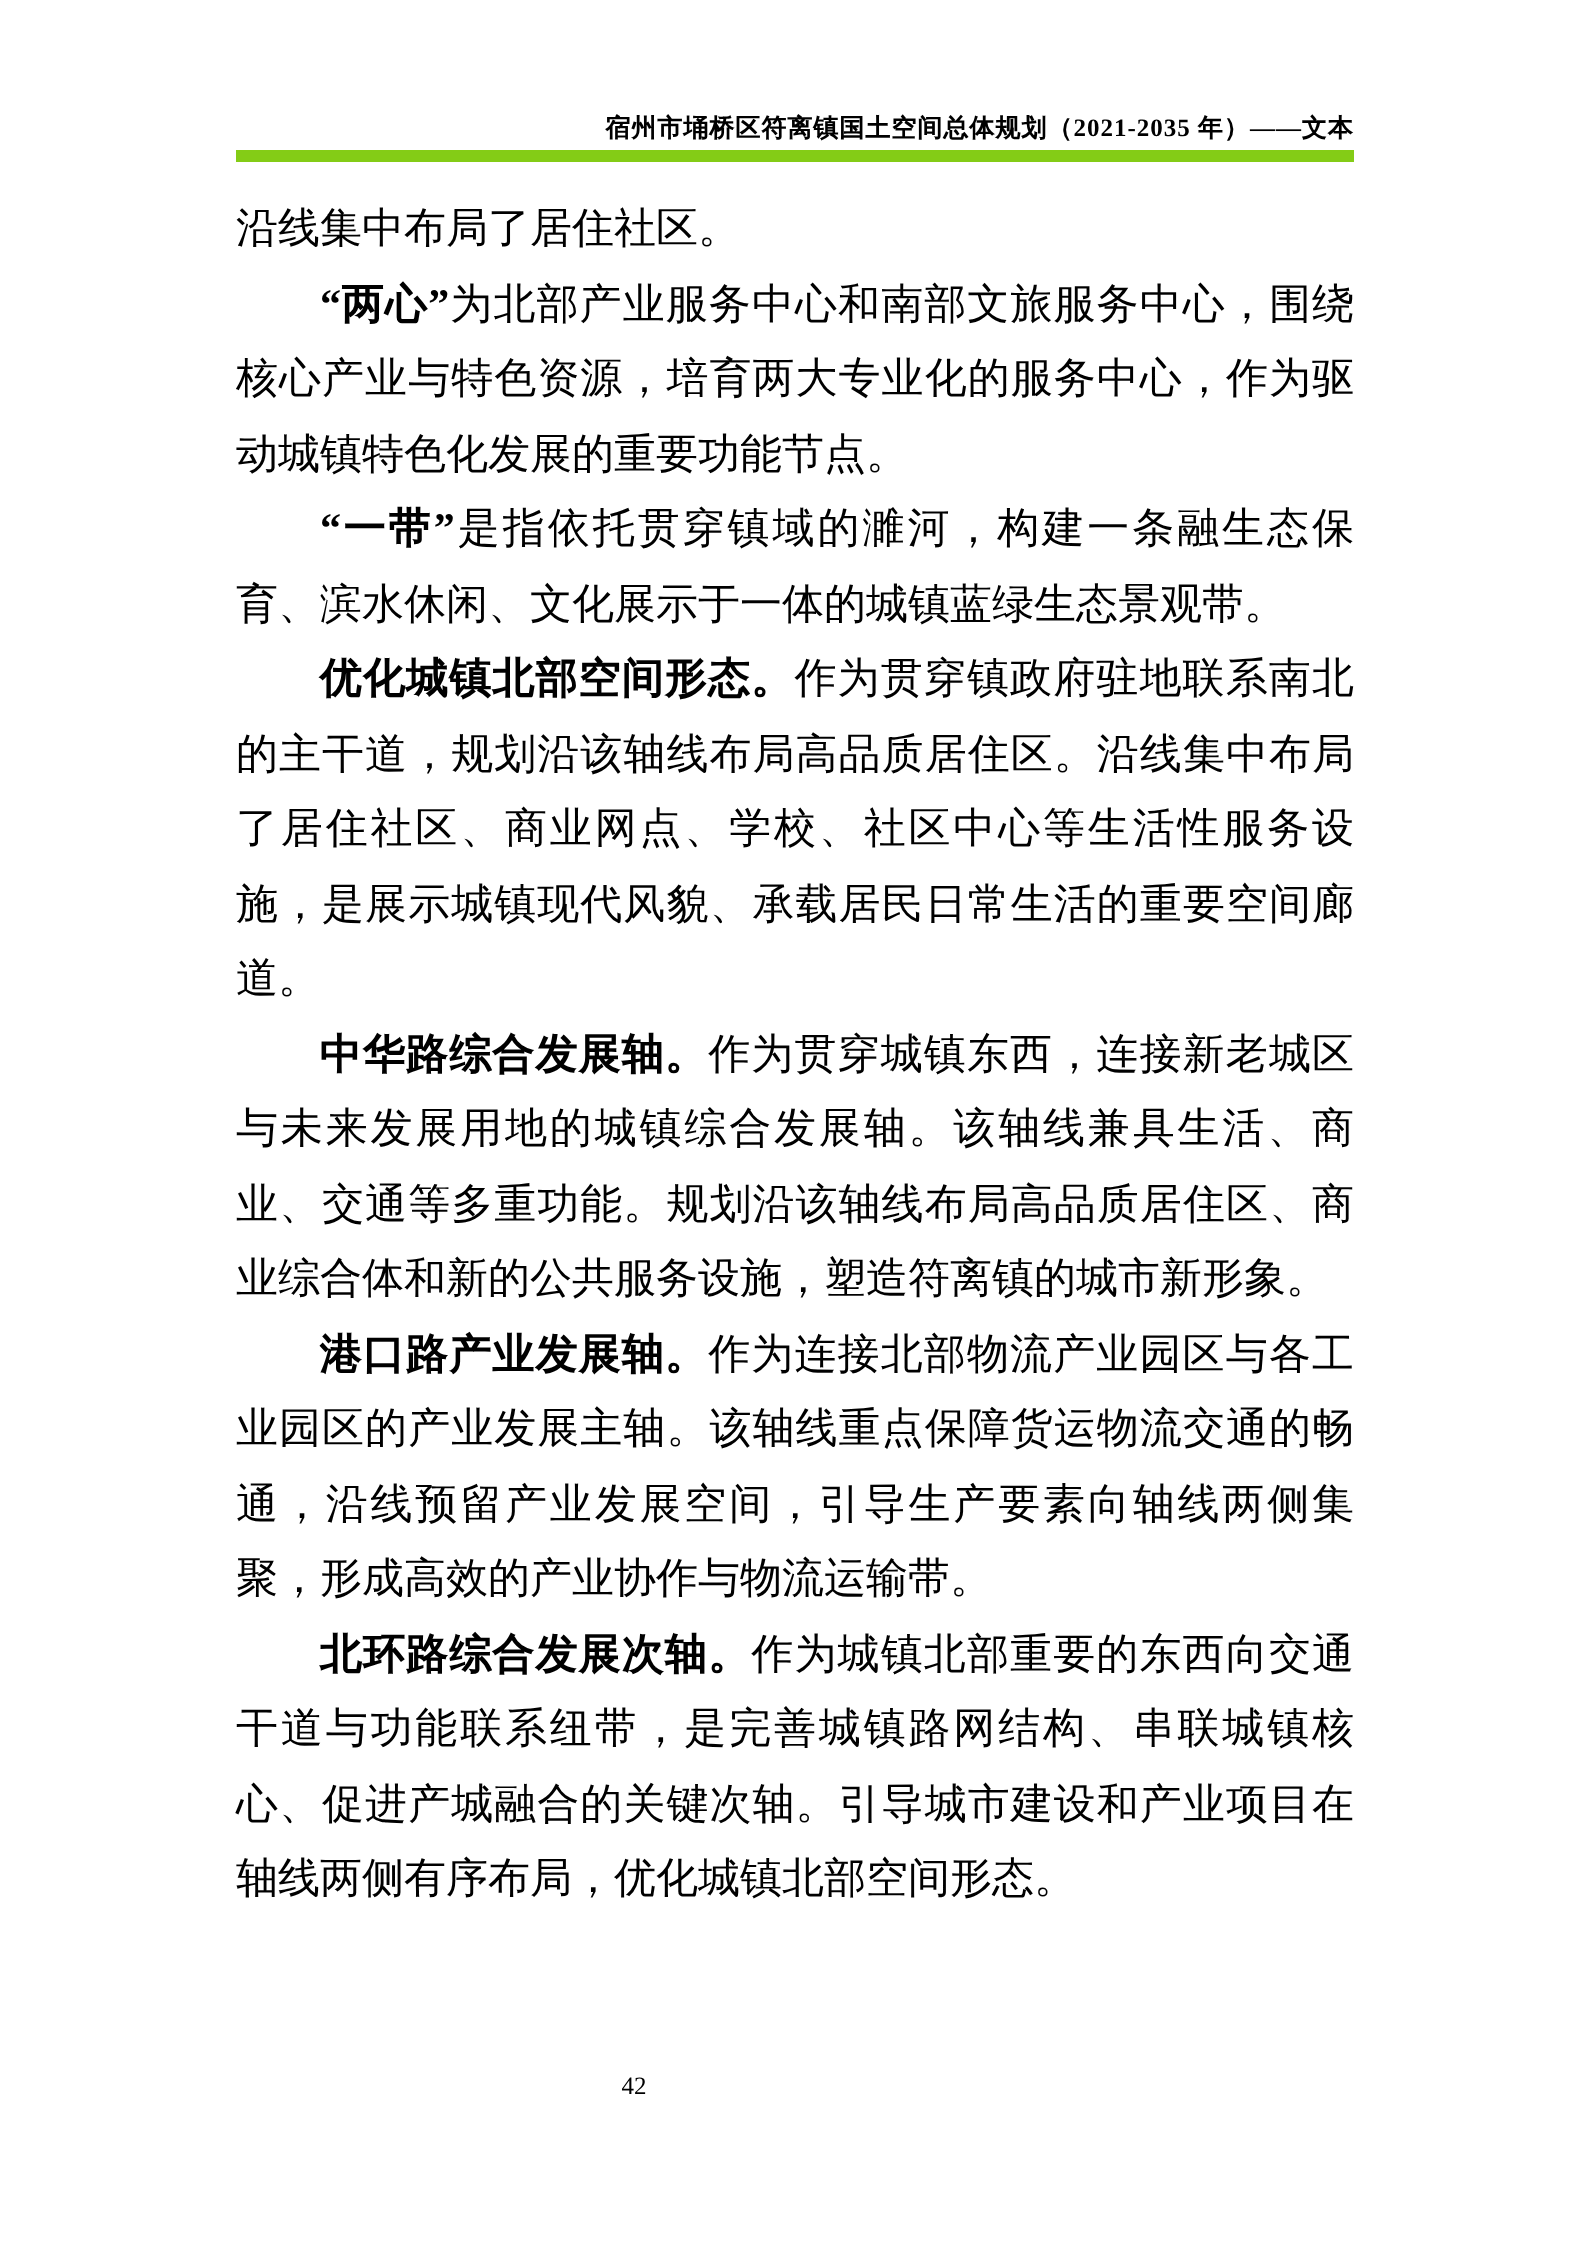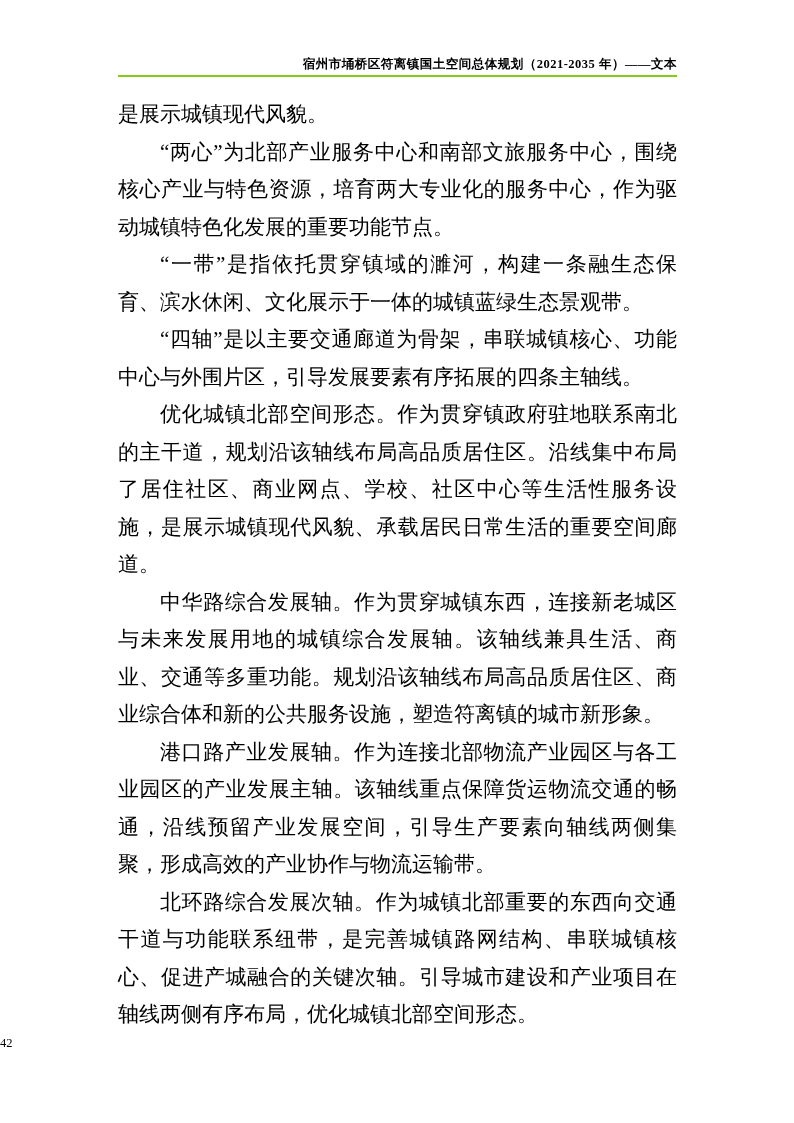--- a/index.html
+++ b/index.html
@@ -21,21 +21,21 @@
     position: absolute;
     top: 57px;
     left: 118px;
     width: 559px;
     text-align: right;
     font-size: 12.5px;
     font-weight: bold;
     letter-spacing: 0.5px;
     color: #000000;
     padding-bottom: 4px;
-    border-bottom: 2px solid #84cc16;
+    border-bottom: 6px solid #84cc16;
     line-height: 14px;
   }
   
   .doc-body {
     position: absolute;
     top: 96px;
     left: 118px;
     width: 559px;
   }
   .doc-body p {
@@ -45,45 +45,45 @@
     text-align: justify;
     text-justify: inter-character;
     text-indent: 2em;
     word-break: break-all;
     color: #000000;
   }
   .doc-body p.no-indent {
     text-indent: 0;
   }
   .doc-body .lead {
-    font-weight: normal;
+    font-weight: bold;
   }
   
   .page-footer {
     position: absolute;
     top: 1036px;
     left: 0;
     width: 634px;
+    text-align: center;
     font-size: 12.5px;
     color: #000000;
   }
 </style>
 </head>
 <body>
 
 <div class="page">
 
   <div class="page-header">宿州市埇桥区符离镇国土空间总体规划（2021-2035 年）——文本</div>
 
   <div class="doc-body">
 
-  <p class="no-indent"><span class="ptext">是展示城镇现代风貌。</span></p>
+  <p class="no-indent"><span class="ptext">沿线集中布局了居住社区。</span></p>
       <p><span class="lead">“两心”</span><span class="ptext">为北部产业服务中心和南部文旅服务中心，围绕核心产业与特色资源，培育两大专业化的服务中心，作为驱动城镇特色化发展的重要功能节点。</span></p>
       <p><span class="lead">“一带”</span><span class="ptext">是指依托贯穿镇域的濉河，构建一条融生态保育、滨水休闲、文化展示于一体的城镇蓝绿生态景观带。</span></p>
-      <p><span class="lead">“四轴”</span><span class="ptext">是以主要交通廊道为骨架，串联城镇核心、功能中心与外围片区，引导发展要素有序拓展的四条主轴线。</span></p>
       <p><span class="lead">优化城镇北部空间形态。</span><span class="ptext">作为贯穿镇政府驻地联系南北的主干道，规划沿该轴线布局高品质居住区。沿线集中布局了居住社区、商业网点、学校、社区中心等生活性服务设施，是展示城镇现代风貌、承载居民日常生活的重要空间廊道。</span></p>
       <p><span class="lead">中华路综合发展轴。</span><span class="ptext">作为贯穿城镇东西，连接新老城区与未来发展用地的城镇综合发展轴。该轴线兼具生活、商业、交通等多重功能。规划沿该轴线布局高品质居住区、商业综合体和新的公共服务设施，塑造符离镇的城市新形象。</span></p>
       <p><span class="lead">港口路产业发展轴。</span><span class="ptext">作为连接北部物流产业园区与各工业园区的产业发展主轴。该轴线重点保障货运物流交通的畅通，沿线预留产业发展空间，引导生产要素向轴线两侧集聚，形成高效的产业协作与物流运输带。</span></p>
       <p><span class="lead">北环路综合发展次轴。</span><span class="ptext">作为城镇北部重要的东西向交通干道与功能联系纽带，是完善城镇路网结构、串联城镇核心、促进产城融合的关键次轴。引导城市建设和产业项目在轴线两侧有序布局，优化城镇北部空间形态。</span></p>
     </div>
 
   <div class="page-footer">42</div>
 
 </div>
 

